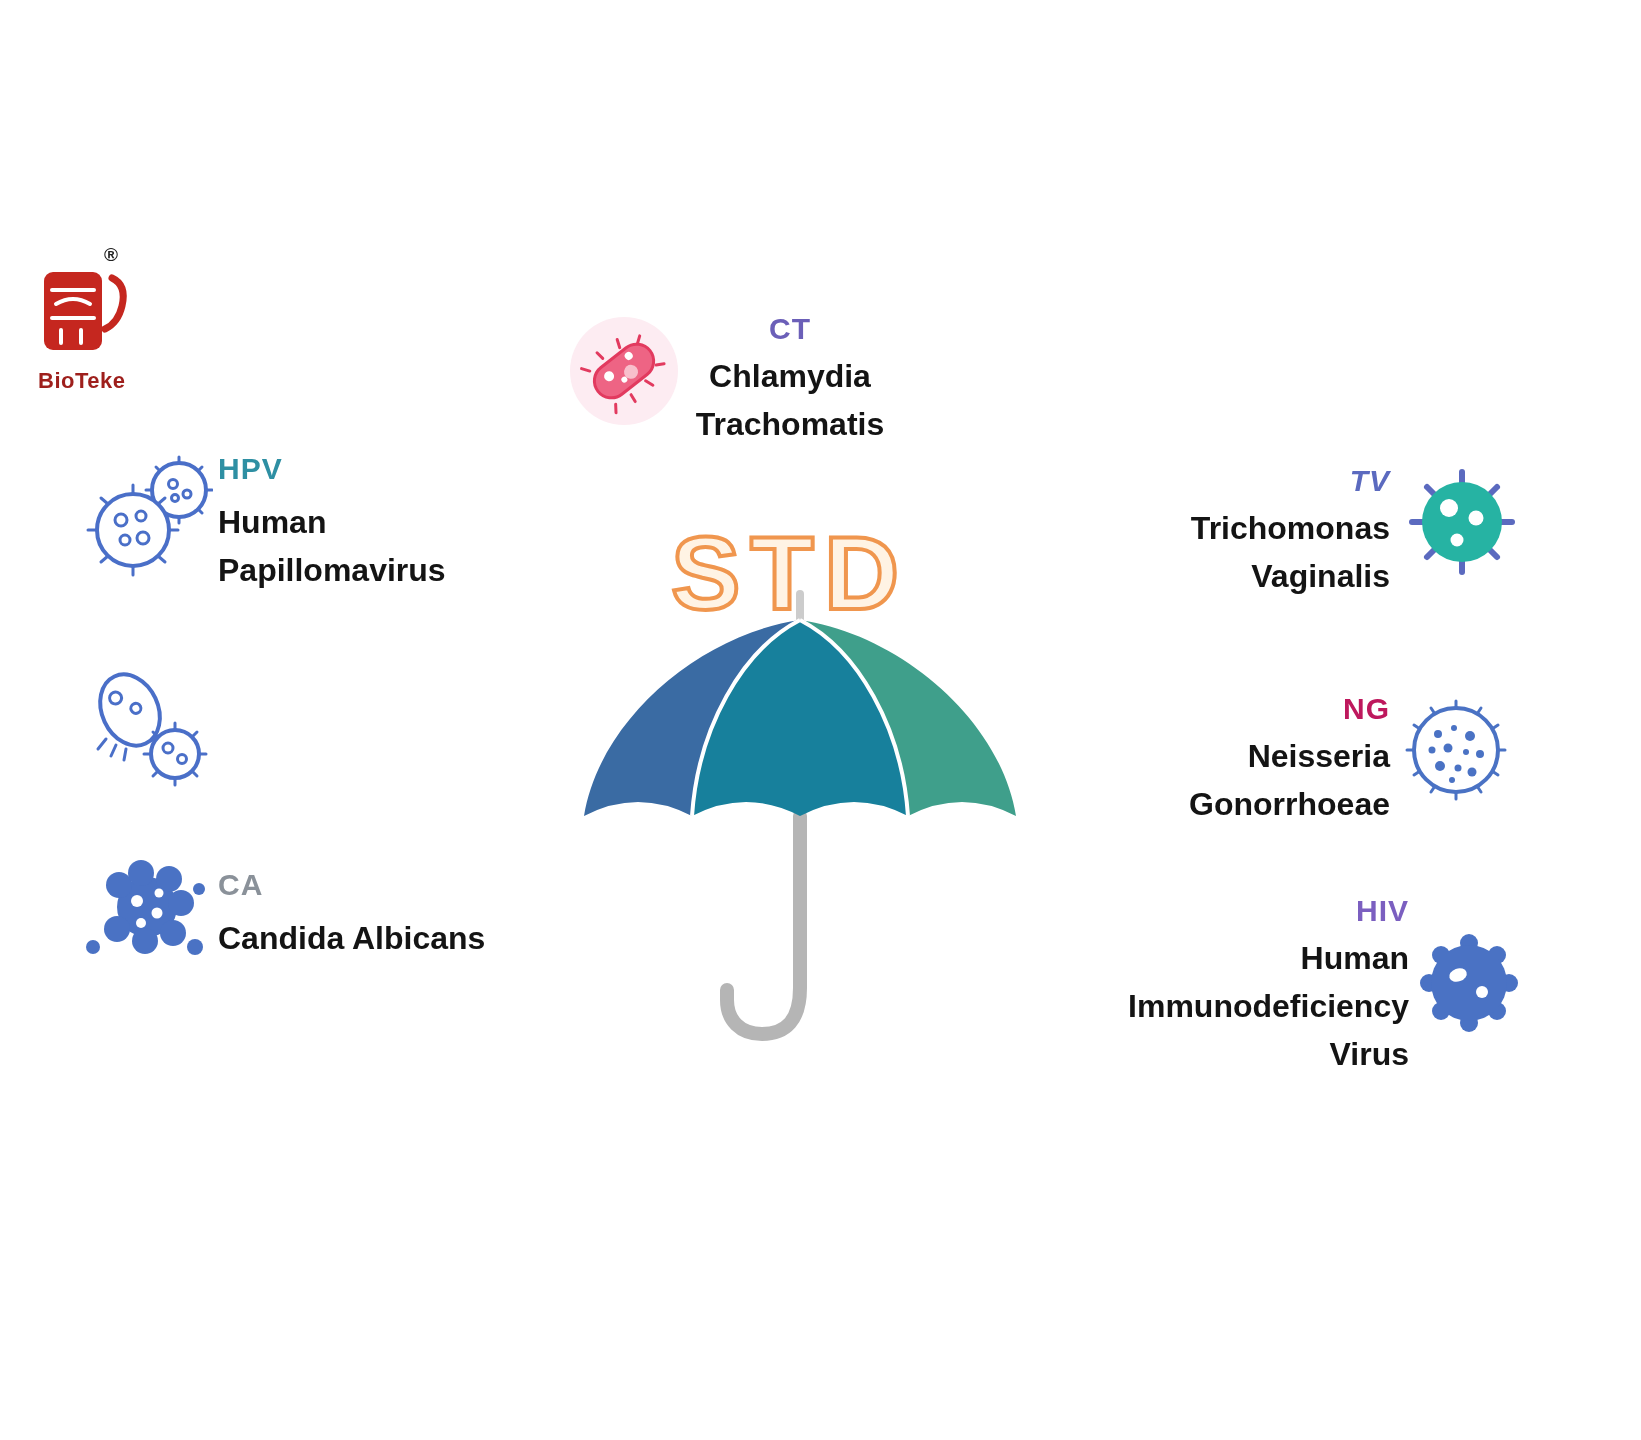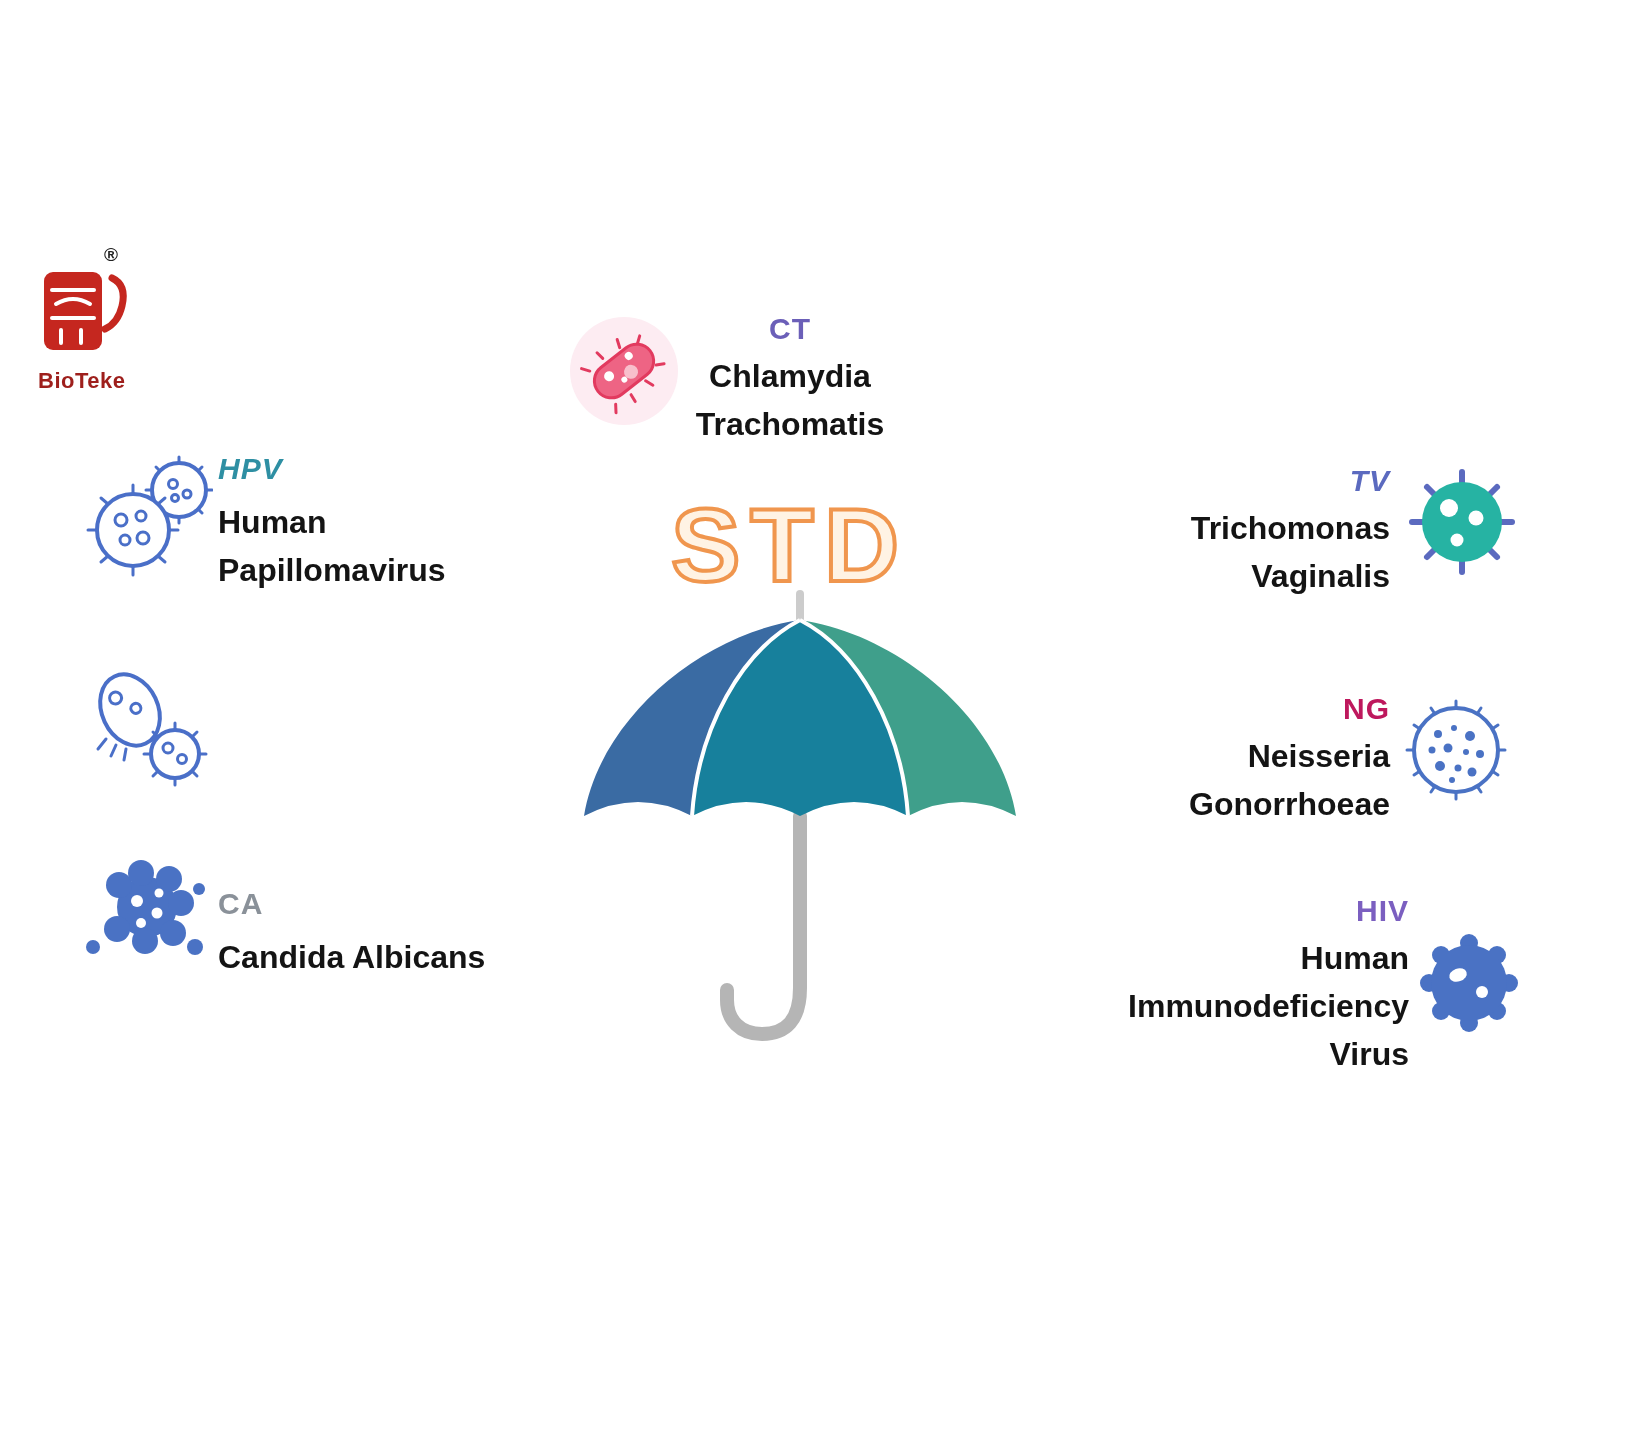--- a/index.html
+++ b/index.html
@@ -22,21 +22,21 @@
   .ta-right{text-align:right;}
   .ta-center{text-align:center;}
   .c-ct{color:#6b5fb8;}
   .c-hpv{color:#2e8fa3;}
   .c-tp{color:#5b6ab8;}
   .c-ca{color:#8a9199;}
   .c-tv{color:#5b6abf;font-style:italic;}
   .c-ng{color:#be185d;}
   .c-hiv{color:#7b5fc0;}
   #std-title{
-    position:absolute;left:610px;top:486px;width:360px;
+    position:absolute;left:610px;top:514px;width:360px;
     text-align:center;
     font-size:104px;font-weight:800;letter-spacing:10px;
     color:#fff3e4;
     -webkit-text-stroke:4px #f0964e;
     text-shadow:0 0 1px #f0964e;
   }
   #brand-name{
     position:absolute;left:38px;top:368px;
     font-weight:bold;font-size:22px;color:#9e1f1c;letter-spacing:0.5px;
   }
@@ -150,21 +150,21 @@
         <g fill="none" stroke-width="3">
           <circle cx="46" cy="72" r="6"></circle>
             <circle cx="66" cy="68" r="5"></circle>
           <circle cx="50" cy="92" r="5"></circle>
             <circle cx="68" cy="90" r="6"></circle>
         </g>
       </g>
     </svg>
   </div>
   <div class="pathogen-text ta-left" style="left:218px;top:446px;">
-    <div class="abbr c-hpv" style="margin-bottom:6px;font-style:italic;">HPV</div>
+    <div class="abbr c-hpv" style="margin-bottom:6px;">HPV</div>
     <div class="line">Human</div>
     <div class="line">Papillomavirus</div>
   </div>
 
   <div class="abs" style="left:78px;top:655px;width:135px;height:140px;">
     <svg width="135" height="140" viewBox="0 0 135 140">
       <g stroke="#4a6fc8" stroke-linecap="round">
 
         <g transform="rotate(-25 52 55)">
           <ellipse cx="52" cy="55" rx="28" ry="37" fill="#ffffff" stroke-width="4"></ellipse>
@@ -215,21 +215,21 @@
       </g>
       <g fill="#ffffff">
         <circle cx="62" cy="56" r="6"></circle>
           <circle cx="82" cy="68" r="5.5"></circle>
         <circle cx="66" cy="78" r="5"></circle>
           <circle cx="84" cy="48" r="4.5"></circle>
       </g>
     </svg>
   </div>
   <div class="pathogen-text ta-left" style="left:218px;top:862px;">
-    <div class="abbr c-ca" style="margin-bottom:6px;margin-top:19px;">CA</div>
+    <div class="abbr c-ca" style="margin-bottom:6px;">CA</div>
     <div class="line">Candida Albicans</div>
   </div>
 
   <div class="pathogen-text ta-right" style="right:251px;top:458px;width:330px;">
     <div class="abbr c-tv">TV</div>
     <div class="line">Trichomonas</div>
     <div class="line">Vaginalis</div>
   </div>
   <div class="abs" style="left:1403px;top:458px;width:118px;height:125px;">
     <svg width="118" height="125" viewBox="0 0 118 125">

